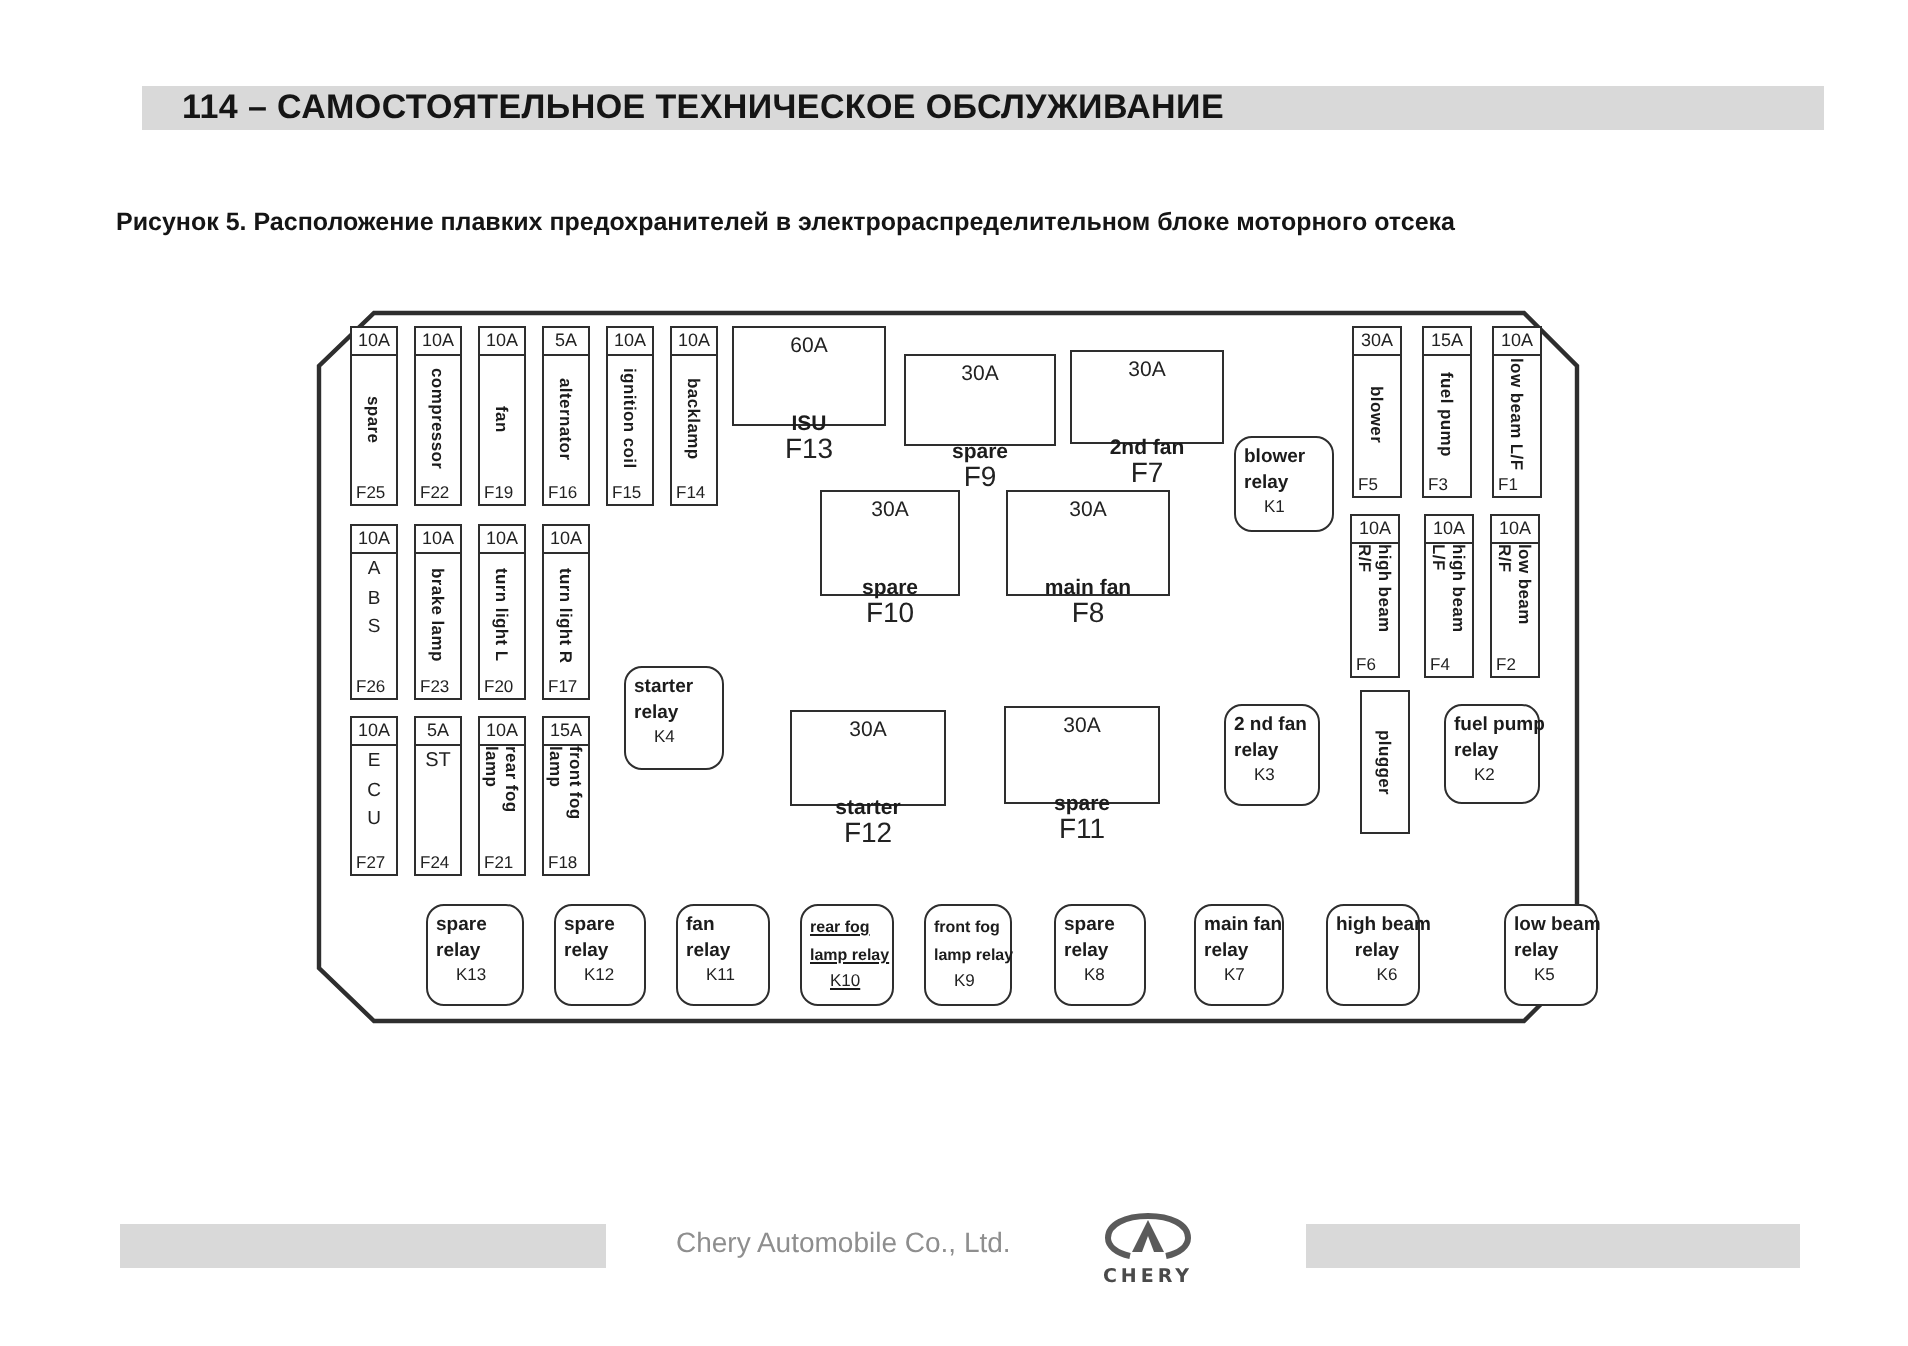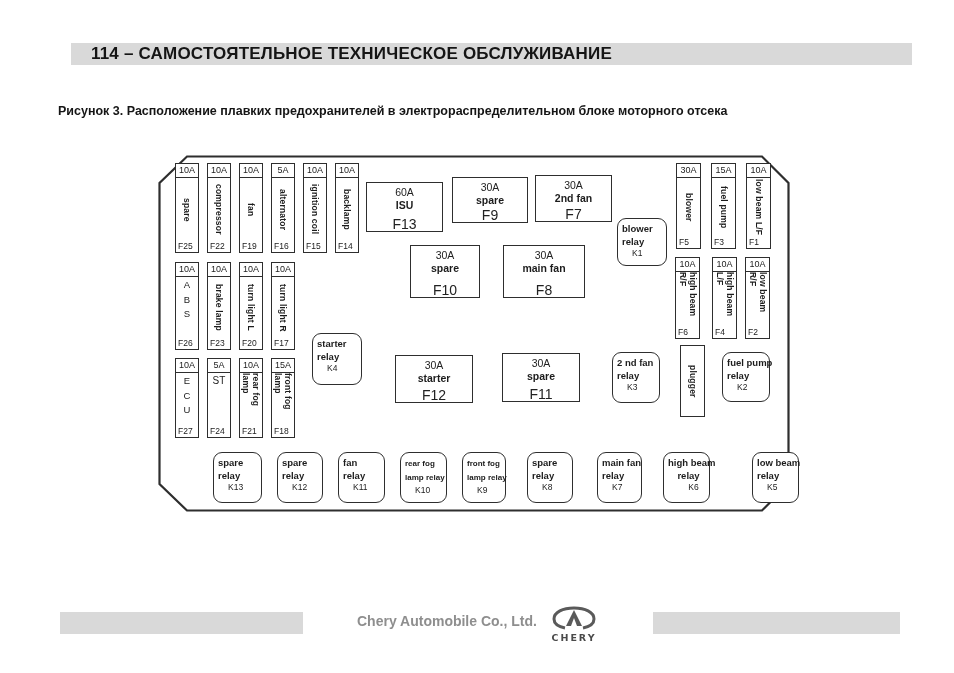--- a/index.html
+++ b/index.html
@@ -22,45 +22,45 @@
   .amp{border-bottom:1.5px solid #2e2e2e;font-size:9px;line-height:13px;height:13px;text-align:center;color:#222;flex:none;overflow:hidden;}
   .vbody{flex:1;display:flex;align-items:center;justify-content:center;overflow:hidden;}
   .mode-vertical{writing-mode:vertical-rl;font-weight:bold;font-size:8.5px;letter-spacing:0.2px;color:#1c1c1c;}
   .mode-stack{flex-direction:column;justify-content:flex-start;font-size:9.5px;line-height:14.5px;color:#222;padding-top:1px;}
   .mode-plain{align-items:flex-start;padding-top:2px;font-size:10px;color:#222;}
   .fid{flex:none;font-size:8.5px;line-height:11px;padding-left:2px;color:#222;}
 
   
   .hfuse{position:absolute;border:1.5px solid #2e2e2e;background:#fff;display:flex;flex-direction:column;align-items:center;box-sizing:border-box;}
   .hamp{font-size:10.5px;line-height:13px;margin-top:3px;color:#222;}
-  .hlabel{font-size:10.5px;font-weight:bold;line-height:12px;color:#1c1c1c;white-space:nowrap;}
+  .hlabel{font-size:10.5px;font-weight:bold;line-height:12px;color:#1c1c1c;white-space:nowrap;margin-top:26px;}
   .hfid{font-size:14px;line-height:12px;margin-top:auto;margin-bottom:1px;color:#222;}
 
   
   .relay{position:absolute;border:1.5px solid #2e2e2e;border-radius:9px;background:#fff;box-sizing:border-box;
     padding:4px 0 0 4px;overflow:visible;}
   .rline{font-size:9.5px;font-weight:bold;line-height:12.5px;white-space:nowrap;color:#1c1c1c;}
   .relay.small .rline{font-size:8px;line-height:14px;}
   .kid{font-size:8.5px;line-height:10px;color:#222;padding-left:10px;}
 
   
   .footer-bar{position:absolute;top:612px;height:22px;background:#d9d9d9;}
   .footer-bar.left{left:60px;width:243px;}
   .footer-bar.right{left:653px;width:247px;}
-  .footer-company{position:absolute;left:357px;top:613px;font-size:14px;font-weight:bold;color:#8e8e8e;white-space:nowrap;}
+  .footer-company{position:absolute;left:338px;top:613px;font-size:14px;font-weight:normal;color:#8e8e8e;white-space:nowrap;}
   .logo{position:absolute;left:546px;top:604px;text-align:center;}
 </style>
 </head>
 <body>
 
 <div class="header-bar">
   <span class="title">114 – САМОСТОЯТЕЛЬНОЕ ТЕХНИЧЕСКОЕ ОБСЛУЖИВАНИЕ</span>
 </div>
 
-<div class="caption">Рисунок 3. Расположение плавких предохранителей в электрораспределительном блоке моторного отсека</div>
+<div class="caption">Рисунок 5. Расположение плавких предохранителей в электрораспределительном блоке моторного отсека</div>
 
 <div id="diagram">
   <svg id="outline" width="632" height="357" viewBox="0 0 632 357">
     <polygon points="29,1.5 604,1.5 630.5,28 630.5,329 604,355.5 29,355.5 1.5,329 1.5,28" fill="none" stroke="#2e2e2e" stroke-width="2.2"></polygon>
   </svg>
 
 <div class="vfuse" style="left: 17px; top: 8px; width: 24px; height: 90px;">
       <div class="amp">10A</div>
       <div class="vbody mode-vertical">spare</div>
       <div class="fid">F25</div>
@@ -164,21 +164,21 @@
       <div class="fid">F4</div>
     </div>
     <div class="vfuse" style="left: 587px; top: 102px; width: 25px; height: 82px;">
       <div class="amp">10A</div>
       <div class="vbody mode-vertical">low beam R/F</div>
       <div class="fid">F2</div>
     </div>
     <div class="vfuse" style="left: 522px; top: 190px; width: 25px; height: 72px;">
       <div class="vbody mode-vertical">plugger</div>
     </div>
-    <div class="hfuse" style="left: 208px; top: 27px; width: 77px; height: 50px;">
+    <div class="hfuse" style="left: 208px; top: 8px; width: 77px; height: 50px;">
       <div class="hamp">60A</div>
       <div class="hlabel">ISU</div>
       <div class="hfid">F13</div>
     </div>
     <div class="hfuse" style="left: 294px; top: 22px; width: 76px; height: 46px;">
       <div class="hamp">30A</div>
       <div class="hlabel">spare</div>
       <div class="hfid">F9</div>
     </div>
     <div class="hfuse" style="left: 377px; top: 20px; width: 77px; height: 47px;">
@@ -234,21 +234,21 @@
     <div class="relay" style="left: 119px; top: 297px; width: 46px; height: 51px;">
       <div class="rline">spare</div>
       <div class="rline">relay</div>
       <div class="kid">K12</div>
     </div>
     <div class="relay" style="left: 180px; top: 297px; width: 47px; height: 51px;">
       <div class="rline">fan</div>
       <div class="rline">relay</div>
       <div class="kid">K11</div>
     </div>
-    <div class="relay small" style="left: 242px; top: 297px; width: 47px; height: 51px;">
+    <div class="relay small" style="left: 242px; top: 297px; width: 47px; height: 51px; text-decoration: underline;">
       <div class="rline">rear fog</div>
       <div class="rline">lamp relay</div>
       <div class="kid">K10</div>
     </div>
     <div class="relay small" style="left: 304px; top: 297px; width: 44px; height: 51px;">
       <div class="rline">front fog</div>
       <div class="rline">lamp relay</div>
       <div class="kid">K9</div>
     </div>
     <div class="relay" style="left: 369px; top: 297px; width: 46px; height: 51px;">

